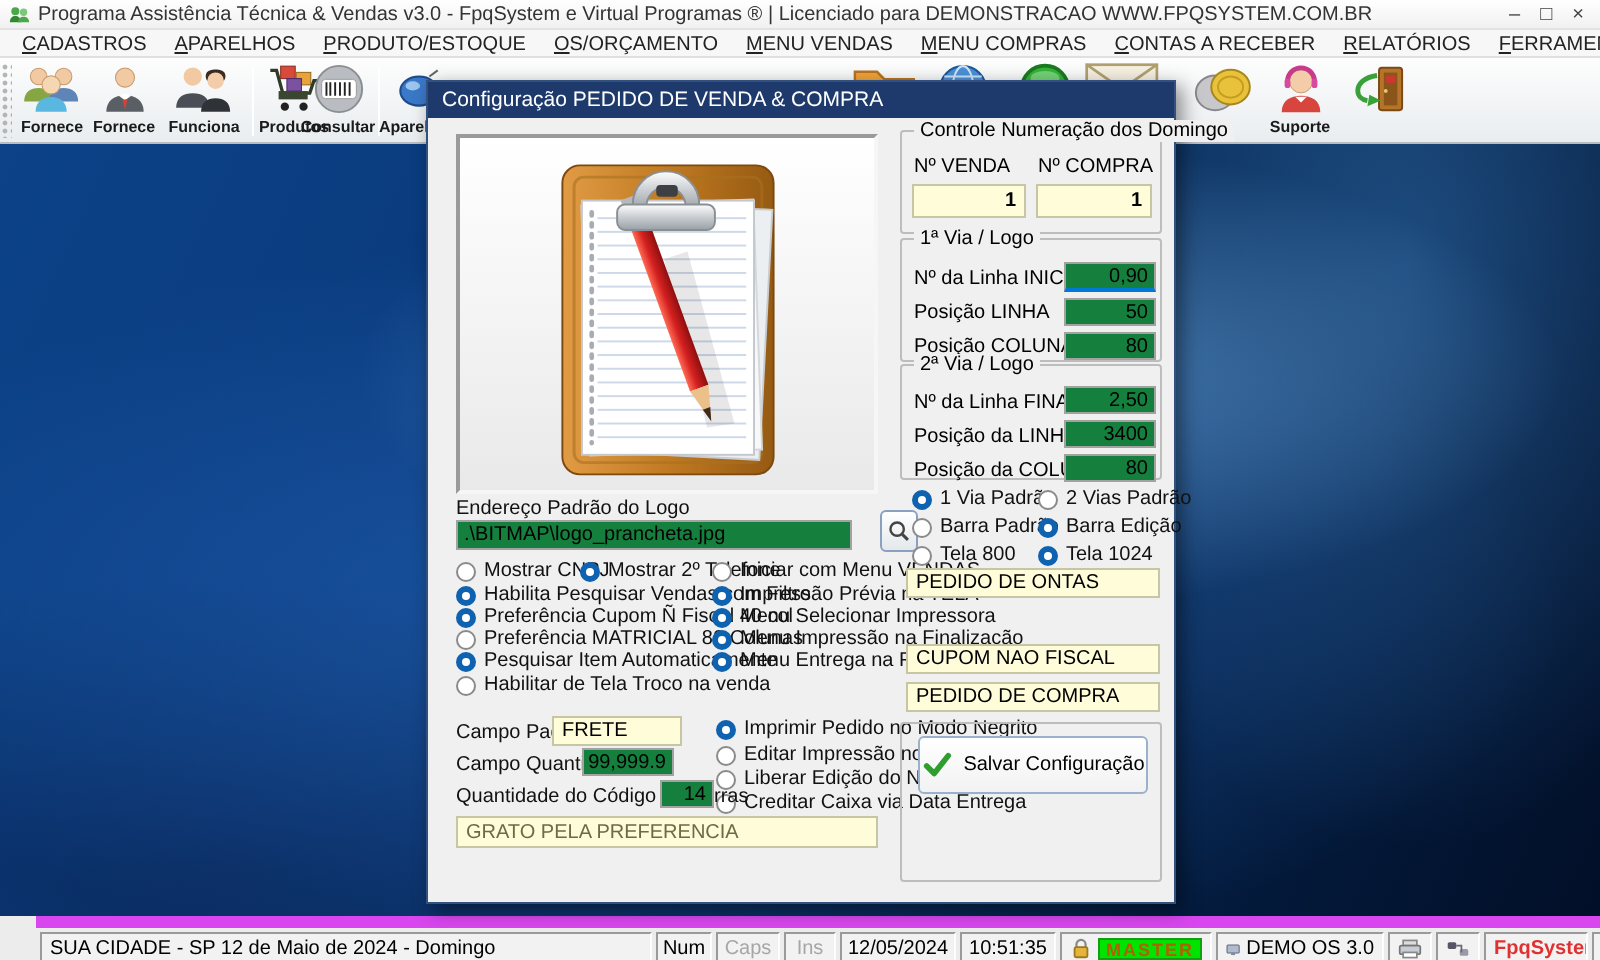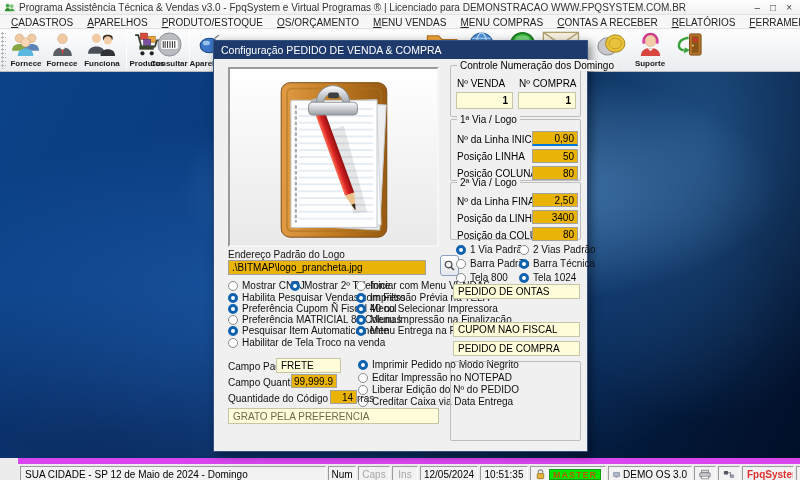--- a/index.html
+++ b/index.html
@@ -36,21 +36,21 @@
       radial-gradient(ellipse 500px 200px at 15% 95%, rgba(10,40,90,.8), transparent 75%),
       linear-gradient(115deg,#0c4288 0%,#0a3a7c 30%,#05254f 62%,#020f28 100%)}
 
   
   #dialog{position:absolute;left:213px;top:40px;width:375px;height:412px;z-index:10;
           background:#f0f0f0;border:1px solid #33517e;box-shadow:3px 3px 9px rgba(0,0,0,.45)}
   .dlg-title{height:18px;background:#1e3a6c;color:#fff;font-size:10.5px;display:flex;align-items:center;padding-left:7px}
   .dlg-body{position:relative;width:100%;height:394px}
   .lbl{position:absolute;font-size:10px;white-space:nowrap;color:#111}
   .yfield{position:absolute;background:#fffcd9;border:1px solid #c6c6a4;font-size:10px;display:flex;align-items:center;padding:0 4px;overflow:hidden;white-space:nowrap}
-  .wfield{position:absolute;background:#eab308;border:1px solid #a2a2a2;font-size:10px;display:flex;align-items:center;padding:0 3px;white-space:nowrap}
+  .wfield{position:absolute;background:#15803d;border:1px solid #a2a2a2;font-size:10px;display:flex;align-items:center;padding:0 3px;white-space:nowrap}
   .right{justify-content:flex-end}
   .bold{font-weight:bold}
   .focus{border-bottom:2px solid #0078d7}
   .imgbox{position:absolute;left:14px;top:8px;width:211px;height:180px;background:linear-gradient(#ffffff,#e9e9e9);
           border:2px solid;border-color:#9a9a9a #f6f6f6 #f6f6f6 #9a9a9a}
   .imgbox svg{width:100%;height:100%}
   .mag-btn{position:absolute;left:226px;top:196px;width:19px;height:21px;background:linear-gradient(#fff,#e4e8ec);
            border:1px solid #8aa0c0;border-radius:3px;display:flex;align-items:center;justify-content:center}
   .opt{position:absolute;display:flex;align-items:center;gap:4px;height:11px}
   .radio{width:10px;height:10px;border-radius:50%;border:1px solid #8a8a8a;background:#fff;flex:0 0 auto}
@@ -406,36 +406,42 @@
       <div class="opt" style="left:305px;top:185px">
           <span class="radio"></span>
           <span class="olabel">2 Vias Padrão</span>
         </div>
       <div class="opt" style="left:242px;top:199px">
           <span class="radio"></span>
           <span class="olabel">Barra Padrão</span>
         </div>
       <div class="opt" style="left:305px;top:199px">
           <span class="radio checked"></span>
-          <span class="olabel">Barra Técnica</span>
+          <span class="olabel">Barra Edição</span>
         </div>
       <div class="opt" style="left:242px;top:213px">
           <span class="radio"></span>
           <span class="olabel">Tela 800</span>
         </div>
       <div class="opt" style="left:305px;top:213px">
           <span class="radio checked"></span>
           <span class="olabel">Tela 1024</span>
         </div>
 
       <div class="yfield" style="left:239px;top:225px;width:127px;height:15px">PEDIDO DE ONTAS</div>
       <div class="yfield" style="left:239px;top:263px;width:127px;height:15px">CUPOM NAO FISCAL</div>
       <div class="yfield" style="left:239px;top:282px;width:127px;height:15px">PEDIDO DE COMPRA</div>
 
       <div class="group" style="left:236px;top:302px;width:131px;height:80px">
+        <div class="btn" style="left:8px;top:6px;width:115px;height:29px">
+          <svg width="15" height="15" viewBox="0 0 16 16">
+              <path d="M2.5 8.5l4 4L14 3" fill="none" stroke="#2f9e2f" stroke-width="3" stroke-linecap="round" stroke-linejoin="round"></path>
+            </svg>
+          <span>Salvar Configuração</span>
+        </div>
       </div>
 
     </div>
   </div>
 
   <div id="statusbar">
     <div class="seg" style="flex:1">
         <span>SUA CIDADE  - SP 12 de Maio de 2024 - Domingo</span>
       </div>
     <div class="seg" style="width:28px;justify-content:center">

